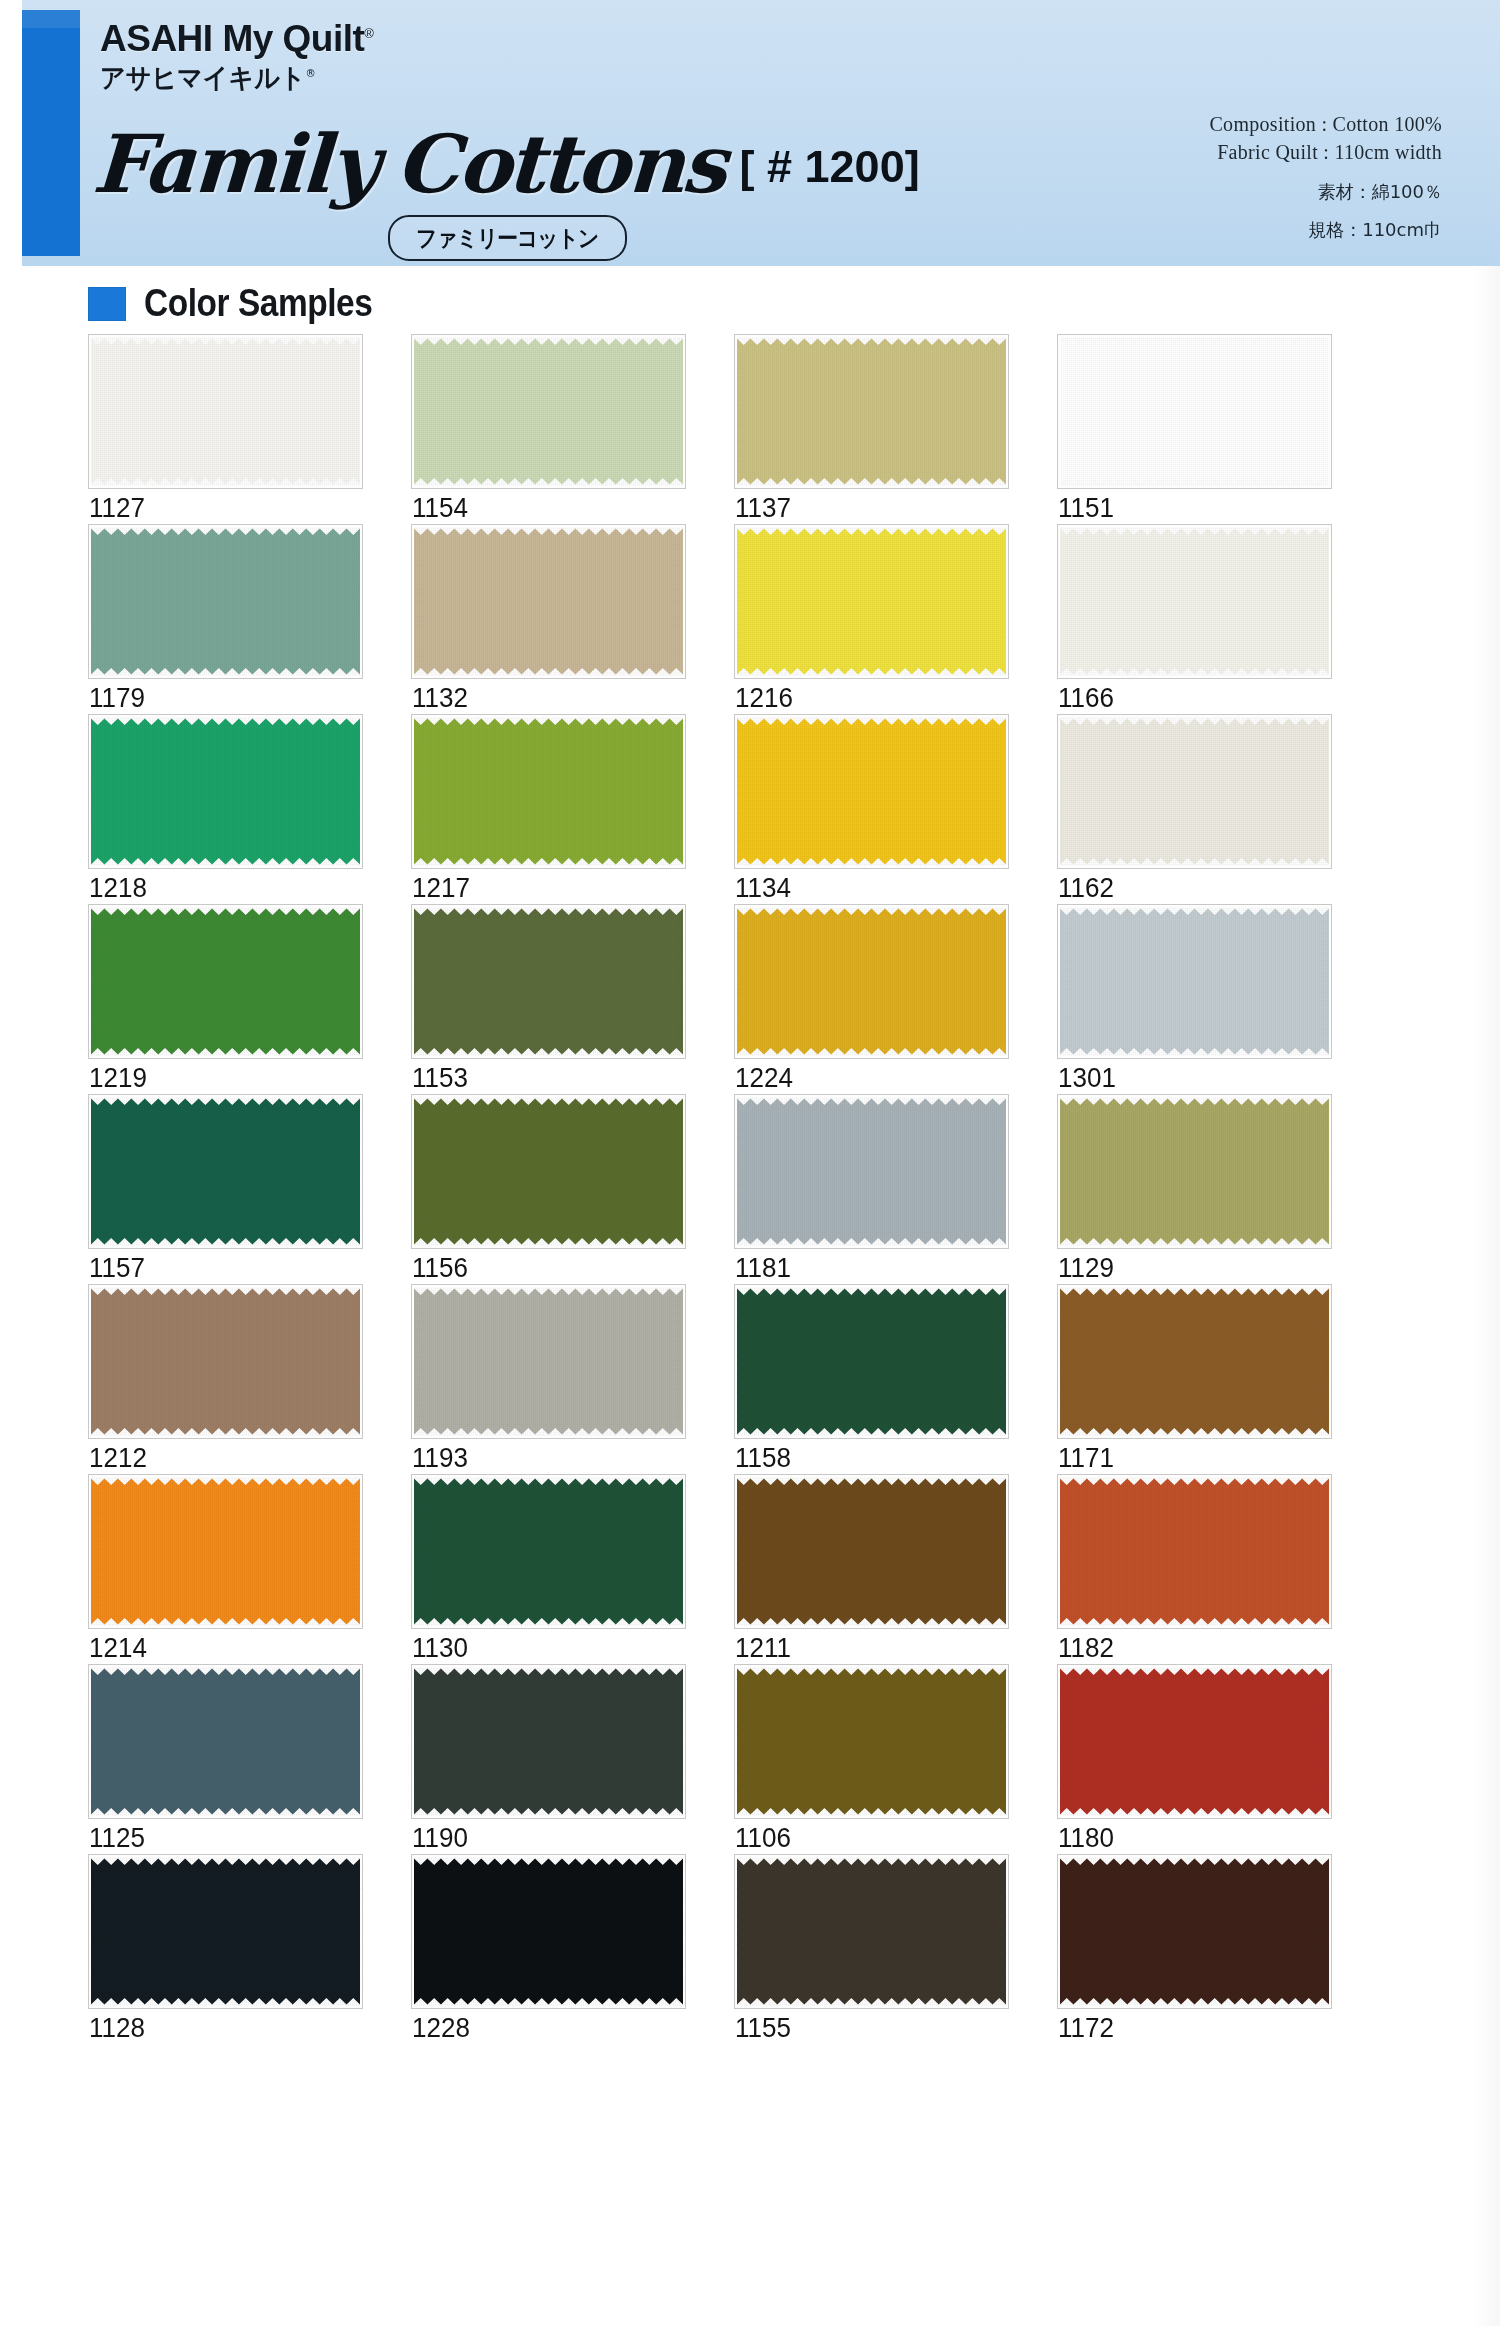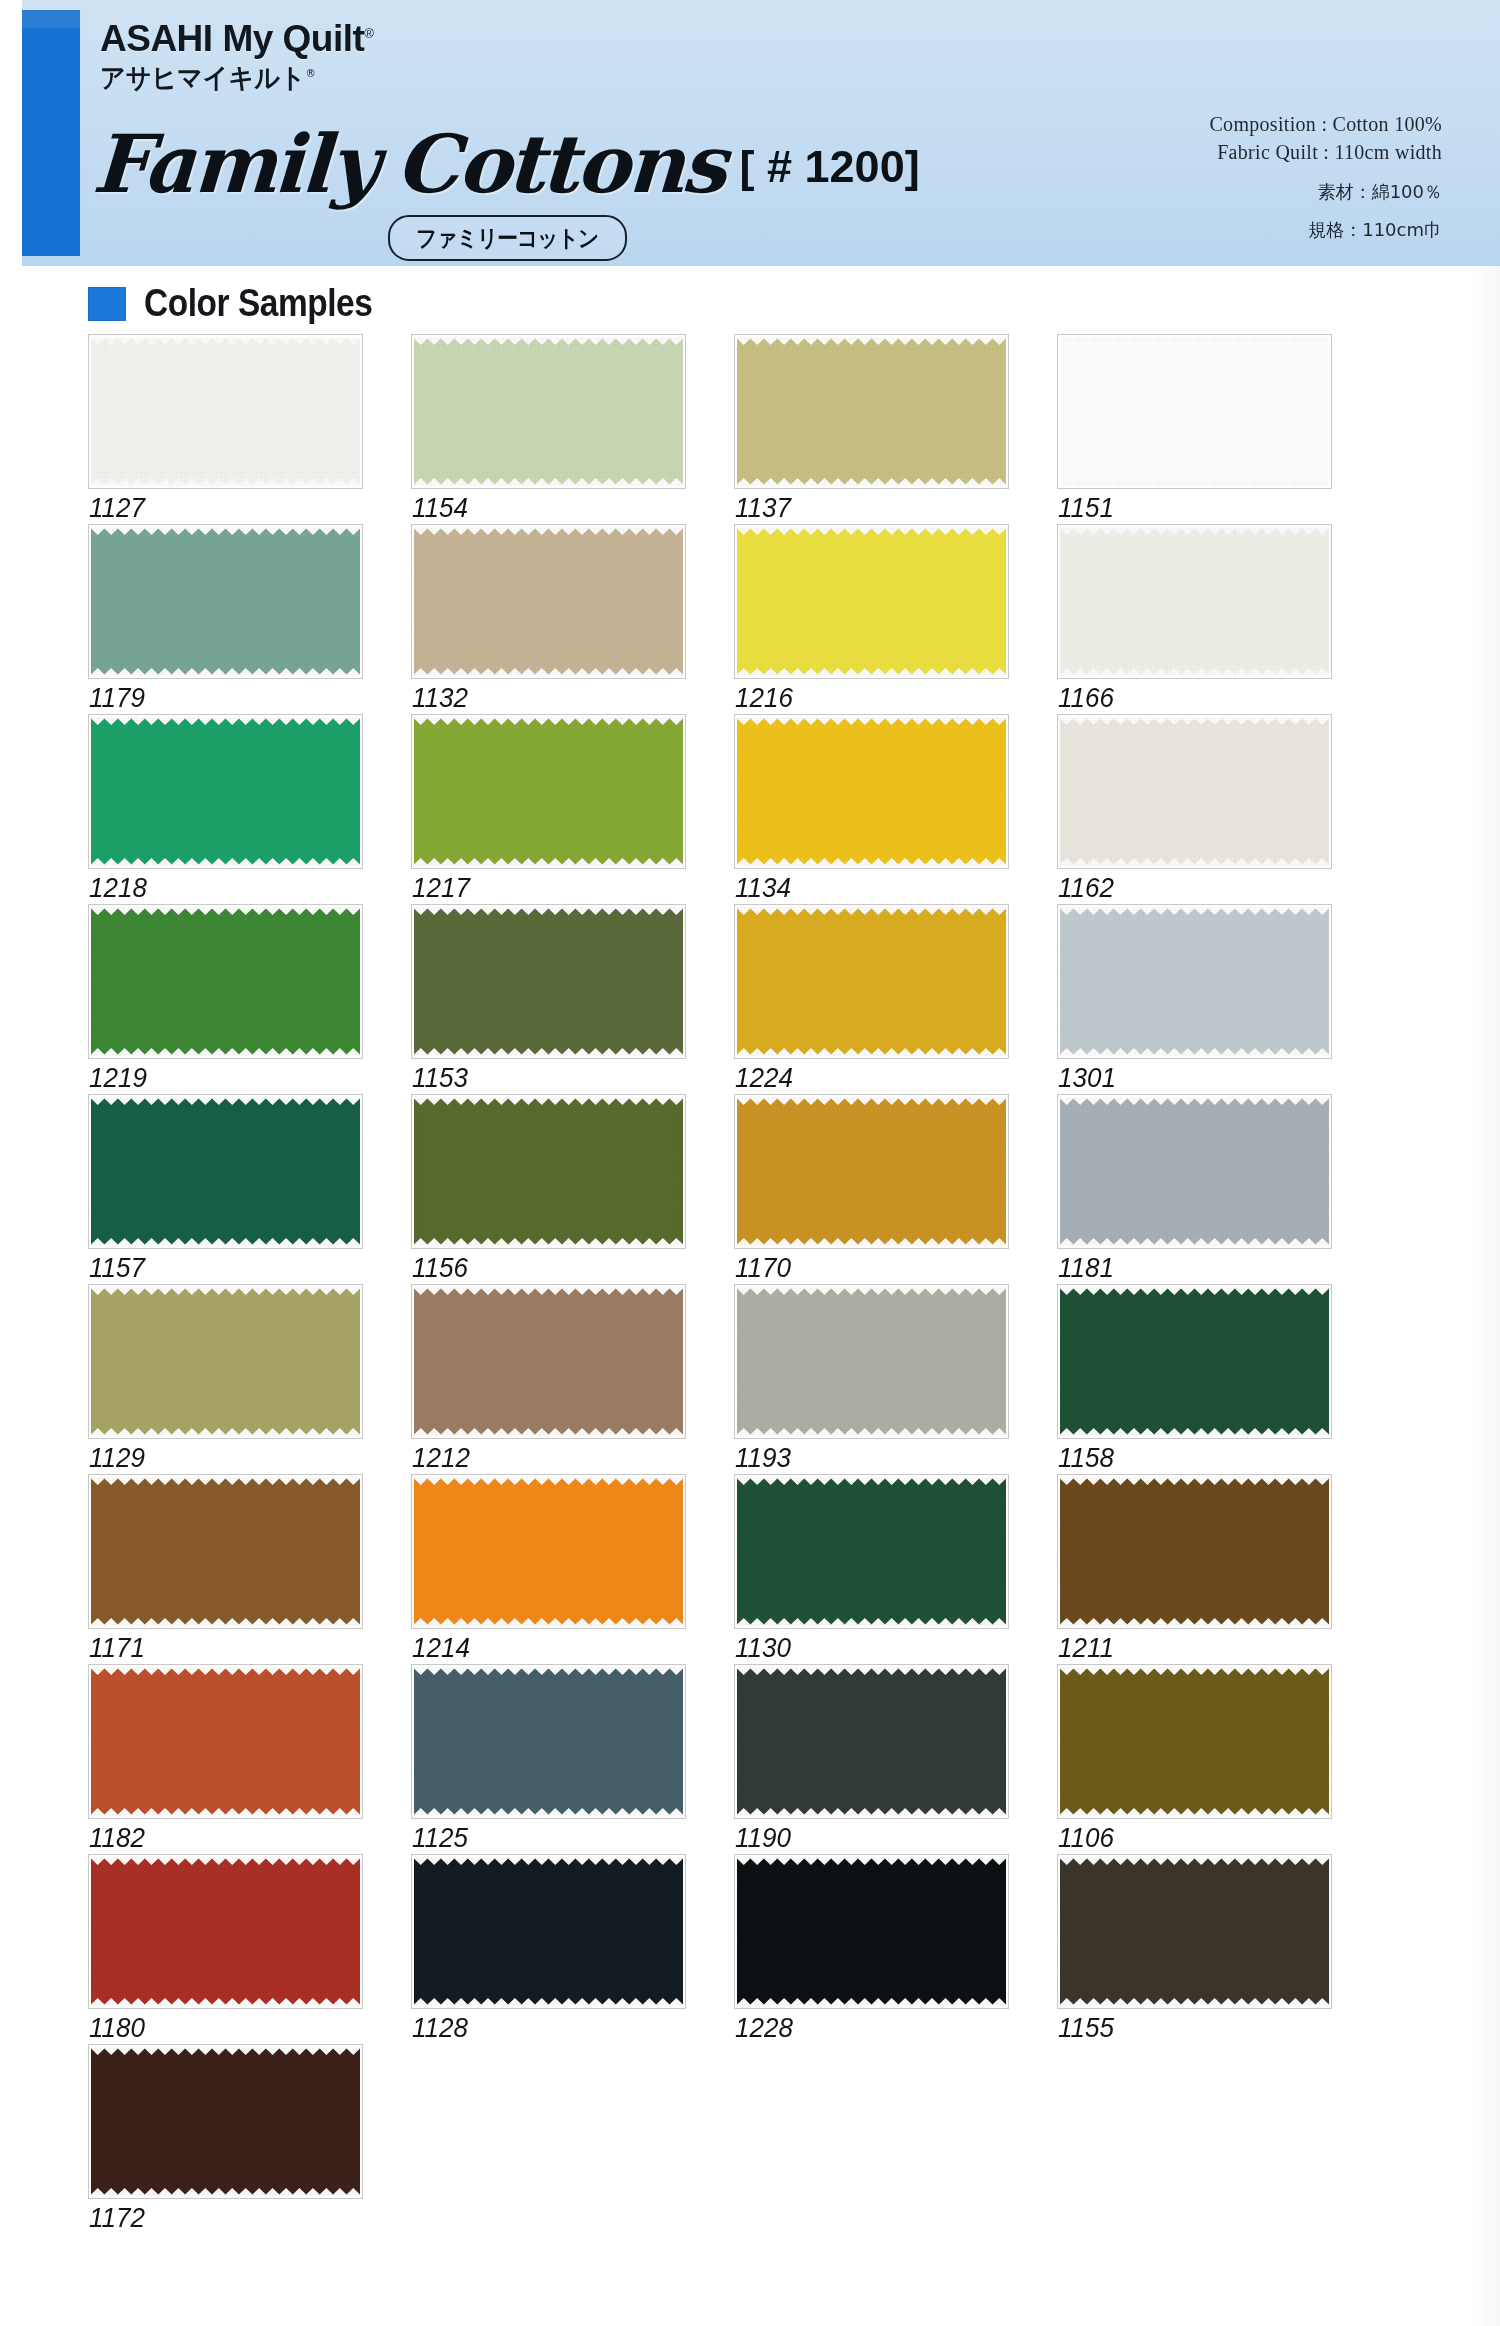--- a/index.html
+++ b/index.html
@@ -114,21 +114,21 @@
   
   #grid{
     position:absolute;left:88px;top:334px;
     width:1340px;
     display:grid;
     grid-template-columns:repeat(4, 275px);
     column-gap:48px;
     row-gap:0px;
   }
   .cell{
-    width:275px;height:190px;position:relative;font-style:italic;
+    width:275px;height:190px;position:relative;
   }
   .swatch-wrap{
     position:absolute;left:0;top:0;width:275px;height:155px;
   }
   
   .swatch-frame{
     position:absolute;left:0;top:0;width:275px;height:155px;
     box-sizing:border-box;
     border:1px solid #c8c8c8;
     background:#fdfdfd;
@@ -468,32 +468,20 @@
         <div class="swatch-body"></div>
         <div class="swatch-zig-top"></div>
         <div class="swatch-zig-bot"></div>
         <div class="swatch-zig-left"></div>
         <div class="swatch-zig-right"></div>
         <div class="swatch-texture"></div>
       </div>
       <div class="swatch-code">1156</div>
     </div>
     <div class="cell">
-      <div class="swatch-wrap" style="color: rgb(207, 148, 33);">
-        <div class="swatch-frame"></div>
-        <div class="swatch-body"></div>
-        <div class="swatch-zig-top"></div>
-        <div class="swatch-zig-bot"></div>
-        <div class="swatch-zig-left"></div>
-        <div class="swatch-zig-right"></div>
-        <div class="swatch-texture"></div>
-      </div>
-      <div class="swatch-code">1170</div>
-    </div>
-    <div class="cell">
       <div class="swatch-wrap" style="color: rgb(167, 178, 184);">
         <div class="swatch-frame"></div>
         <div class="swatch-body"></div>
         <div class="swatch-zig-top"></div>
         <div class="swatch-zig-bot"></div>
         <div class="swatch-zig-left"></div>
         <div class="swatch-zig-right"></div>
         <div class="swatch-texture"></div>
       </div>
       <div class="swatch-code">1181</div>

